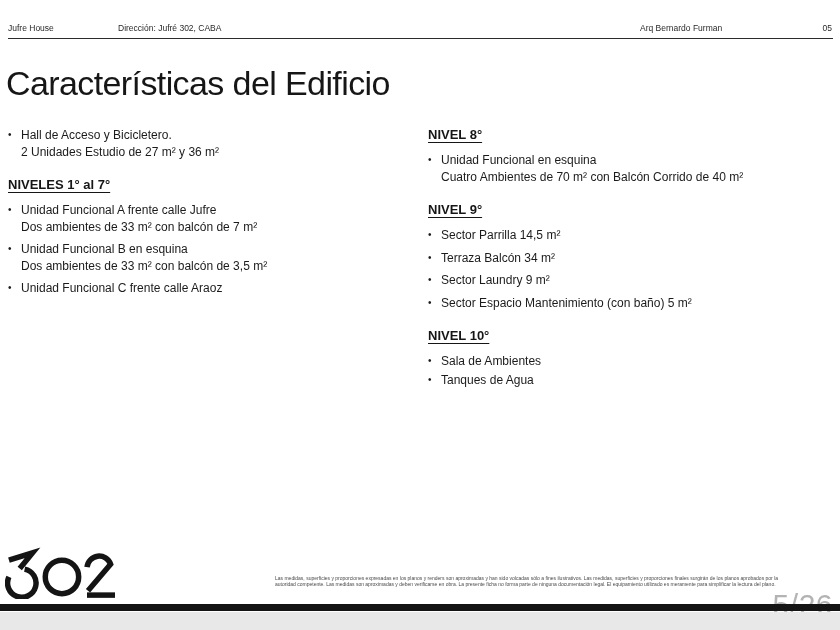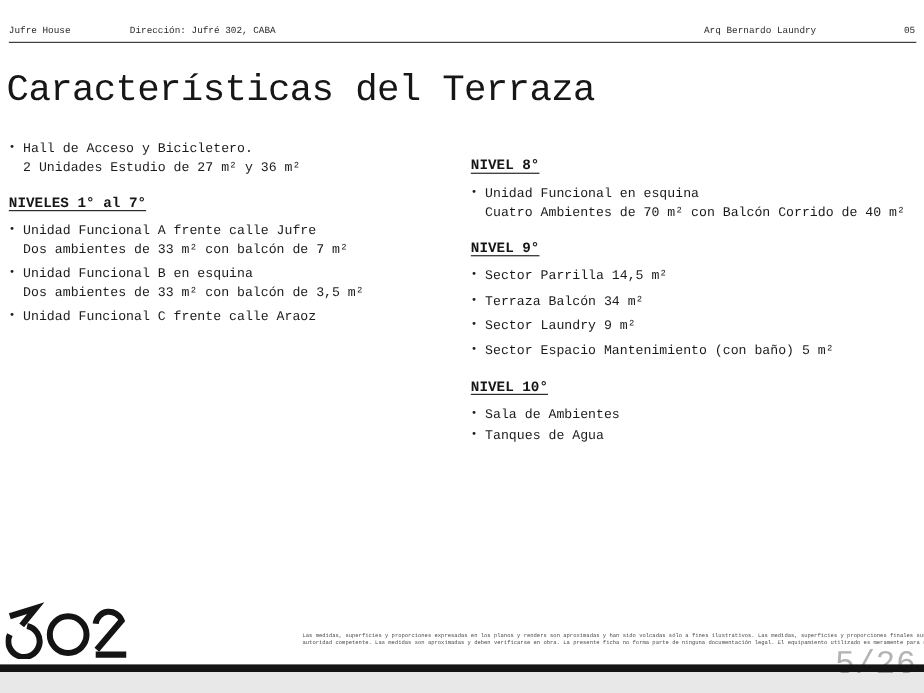--- a/index.html
+++ b/index.html
@@ -1,21 +1,21 @@
 <!DOCTYPE html>
 <html><head>
 <meta charset="utf-8">
 <style>
   * { margin:0; padding:0; box-sizing:border-box; }
   html,body { background:#e8e8e8; }
   .page {
     position:relative;
     width:840px; height:612px;
     background:#ffffff;
-    font-family:Liberation Mono, monospace;
+    font-family:Liberation Sans, sans-serif;
     color:#1b1b1b;
     overflow:hidden;
     margin:0 auto;
   }
   
   .header-row { position:absolute; left:8px; right:8px; top:23px; height:14px; font-size:8.5px; color:#2a2a2a; }
   .header-row .h-left   { position:absolute; left:0; top:0; }
   .header-row .h-addr   { position:absolute; left:100px; top:0;padding-left:10px; }
   .header-row .h-arch   { position:absolute; left:632px; top:0; }
   .header-row .h-page   { position:absolute; right:0; top:0; }
@@ -23,21 +23,21 @@
 
   
   .page-title {
     position:absolute; left:6px; top:64px;
     font-size:34px; font-weight:400; letter-spacing:-0.6px; color:#161616;
   }
 
   
   .col { position:absolute; top:127px; width:408px; }
   .col-left  { left:8px; }
-  .col-right { left:428px;margin-top:16px; }
+  .col-right { left:428px; }
 
   .section { margin-bottom:17px; }
   .section-heading {
     font-size:13px; font-weight:700; color:#161616;
     text-decoration:underline; text-underline-offset:3px; text-decoration-thickness:1.4px;
     margin-bottom:10px;
   }
   .item { display:flex; margin-bottom:6px; }
   .section.tight .item { margin-bottom:2px; }
   .item .bullet { width:13px; flex:0 0 13px; font-size:10px; line-height:16.5px; color:#1b1b1b; }
@@ -57,26 +57,26 @@
   .footer-bar { position:absolute; left:0; right:0; bottom:1px; height:7px; background:#141414; }
 </style>
 </head>
 <body>
 
 <div class="page">
 
   <div class="header-row">
     <span class="h-left">Jufre House</span>
     <span class="h-addr">Dirección: Jufré 302, CABA</span>
-    <span class="h-arch">Arq Bernardo Laundry</span>
+    <span class="h-arch">Arq Bernardo Furman</span>
     <span class="h-page">05</span>
   </div>
   <div class="header-line"></div>
 
-  <h1 class="page-title">Características del Terraza</h1>
+  <h1 class="page-title">Características del Edificio</h1>
 
   <div class="col col-left">
 
     <div class="section">
       <div class="item">
         <span class="bullet">•</span>
         <div class="lines">
           <div>Hall de Acceso y Bicicletero.</div>
           <div>2 Unidades Estudio de 27 m² y 36 m²</div>
         </div>

